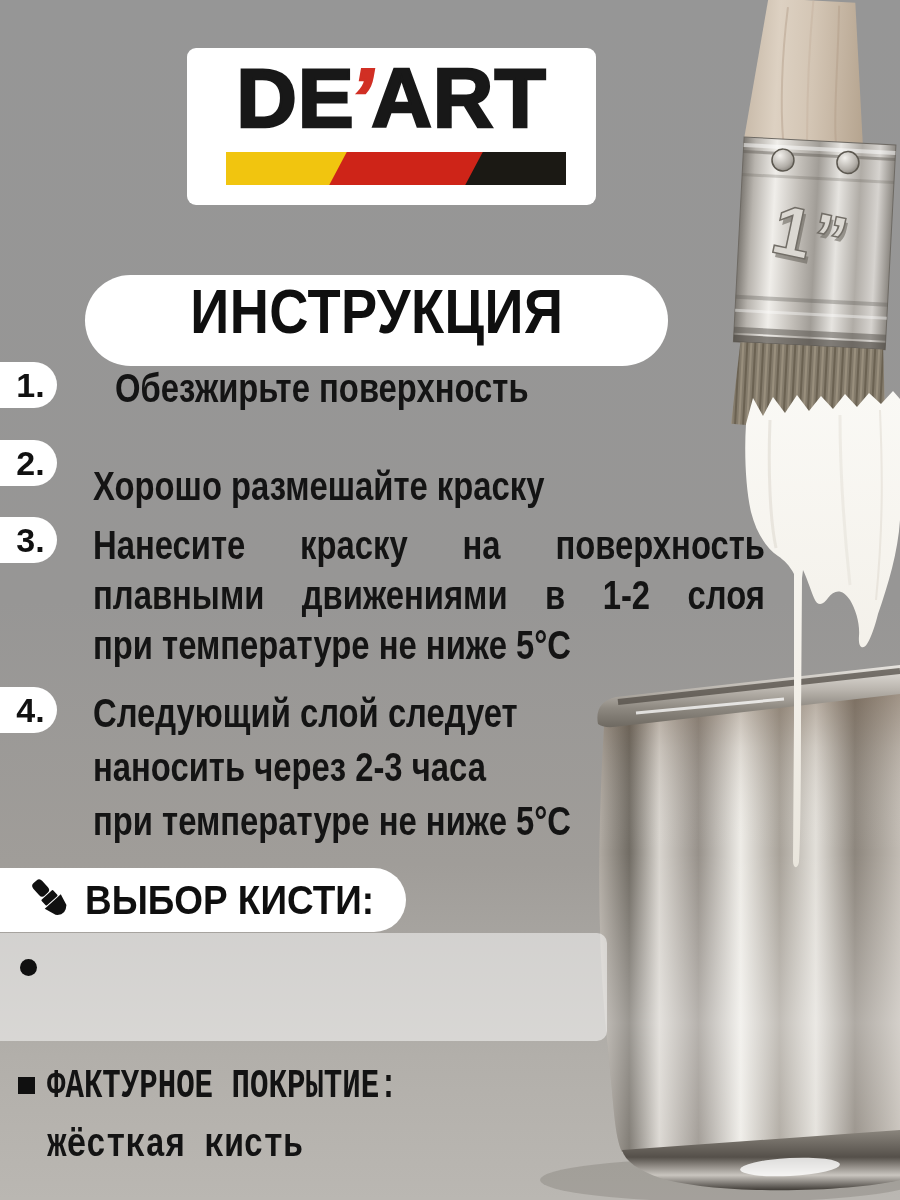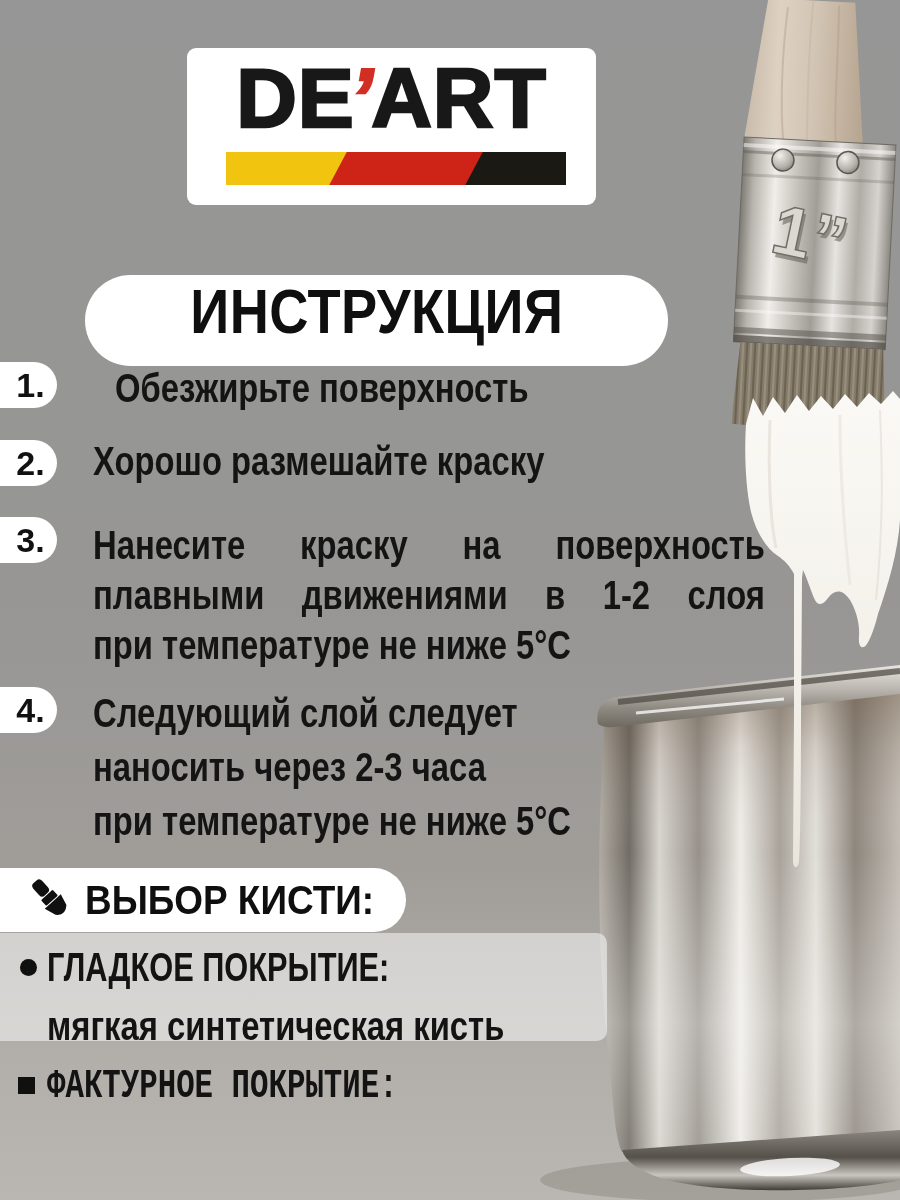--- a/index.html
+++ b/index.html
@@ -191,21 +191,21 @@
   <div class="abs num-badge ui" style="top:362px;">
     <span>1.</span>
   </div>
   <div class="abs ui" style="left:93px;top:366px;line-height:44px;margin-left:22px;">
     <span class="itext">Обезжирьте поверхность</span>
   </div>
 
   <div class="abs num-badge ui" style="top:440px;">
     <span>2.</span>
   </div>
-  <div class="abs ui" style="left:93px;top:439px;line-height:44px;">
+  <div class="abs ui" style="left:93px;top:464px;line-height:44px;">
     <span class="itext">Хорошо размешайте краску</span>
   </div>
 
   <div class="abs num-badge ui" style="top:517px;">
     <span>3.</span>
   </div>
   <div class="abs ui" style="left:93px;top:520px;">
     <div class="cond-block lh50">
       <div class="jline">Нанесите краску на поверхность</div>
       <div class="jline">плавными движениями в 1-2 слоя</div>
@@ -229,23 +229,20 @@
       <g transform="rotate(-42 26 26)" fill="#101010">
         <rect x="20" y="1" width="12" height="17" rx="4"></rect>
         <rect x="18" y="19" width="16" height="8" rx="1"></rect>
         <path d="M15,28 L37,28 L34,40 Q26,48 19,40 Z"></path>
       </g>
     </svg>
     <span class="brush-label">ВЫБОР КИСТИ:</span>
   </div>
 
   <div class="abs bullet-dot ui"></div>
-  <div class="abs ui" style="left:47px;top:942px;line-height:51px;">
-    <div><span class="btitle">ГЛАДКОЕ ПОКРЫТИЕ:</span></div>
-    <div><span class="bdesc">мягкая синтетическая кисть</span></div>
-  </div>
 
   <div class="abs bullet-square ui"></div>
   <div class="abs ui" style="left:47px;top:1060px;line-height:52px;font-family:Liberation Mono, monospace;">
     <div><span class="btitle">ФАКТУРНОЕ ПОКРЫТИЕ:</span></div>
+    <div><span class="bdesc">жёсткая кисть</span></div>
   </div>
 
 </div>
 
 </body></html>

